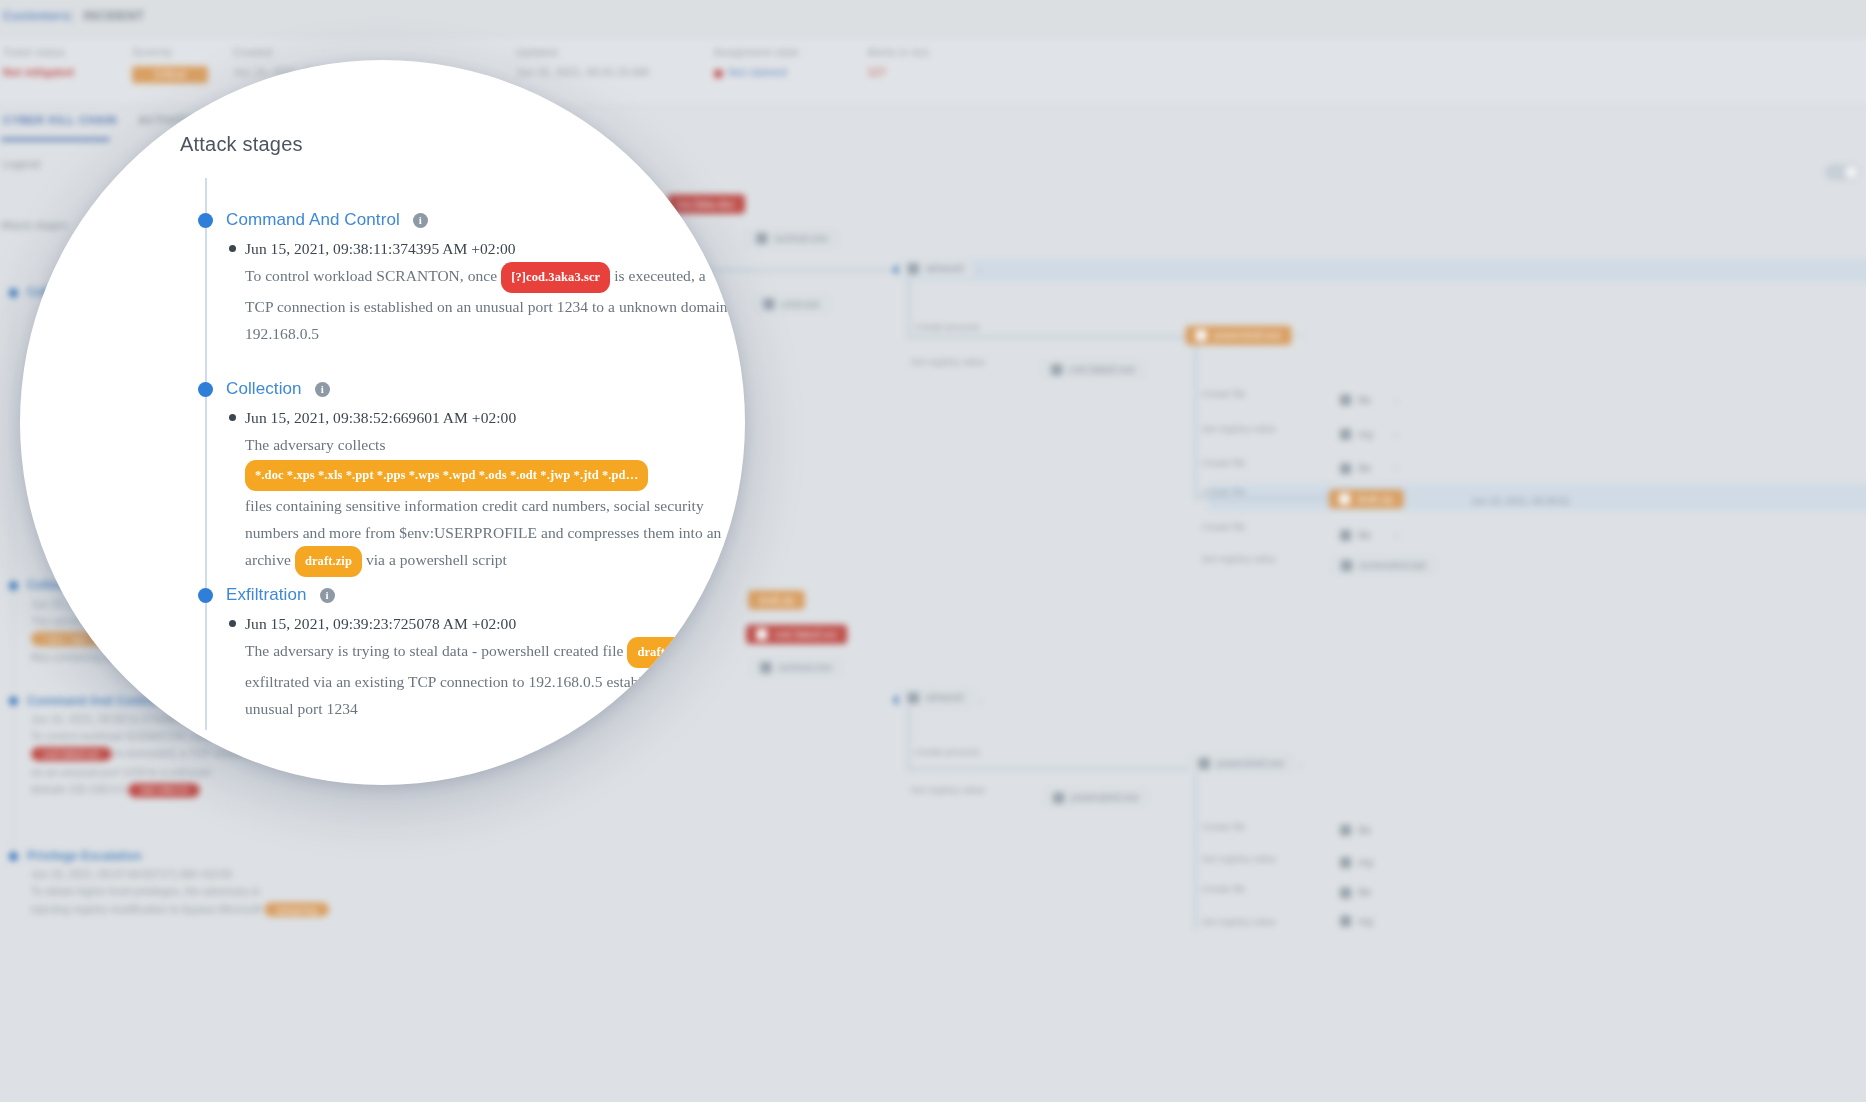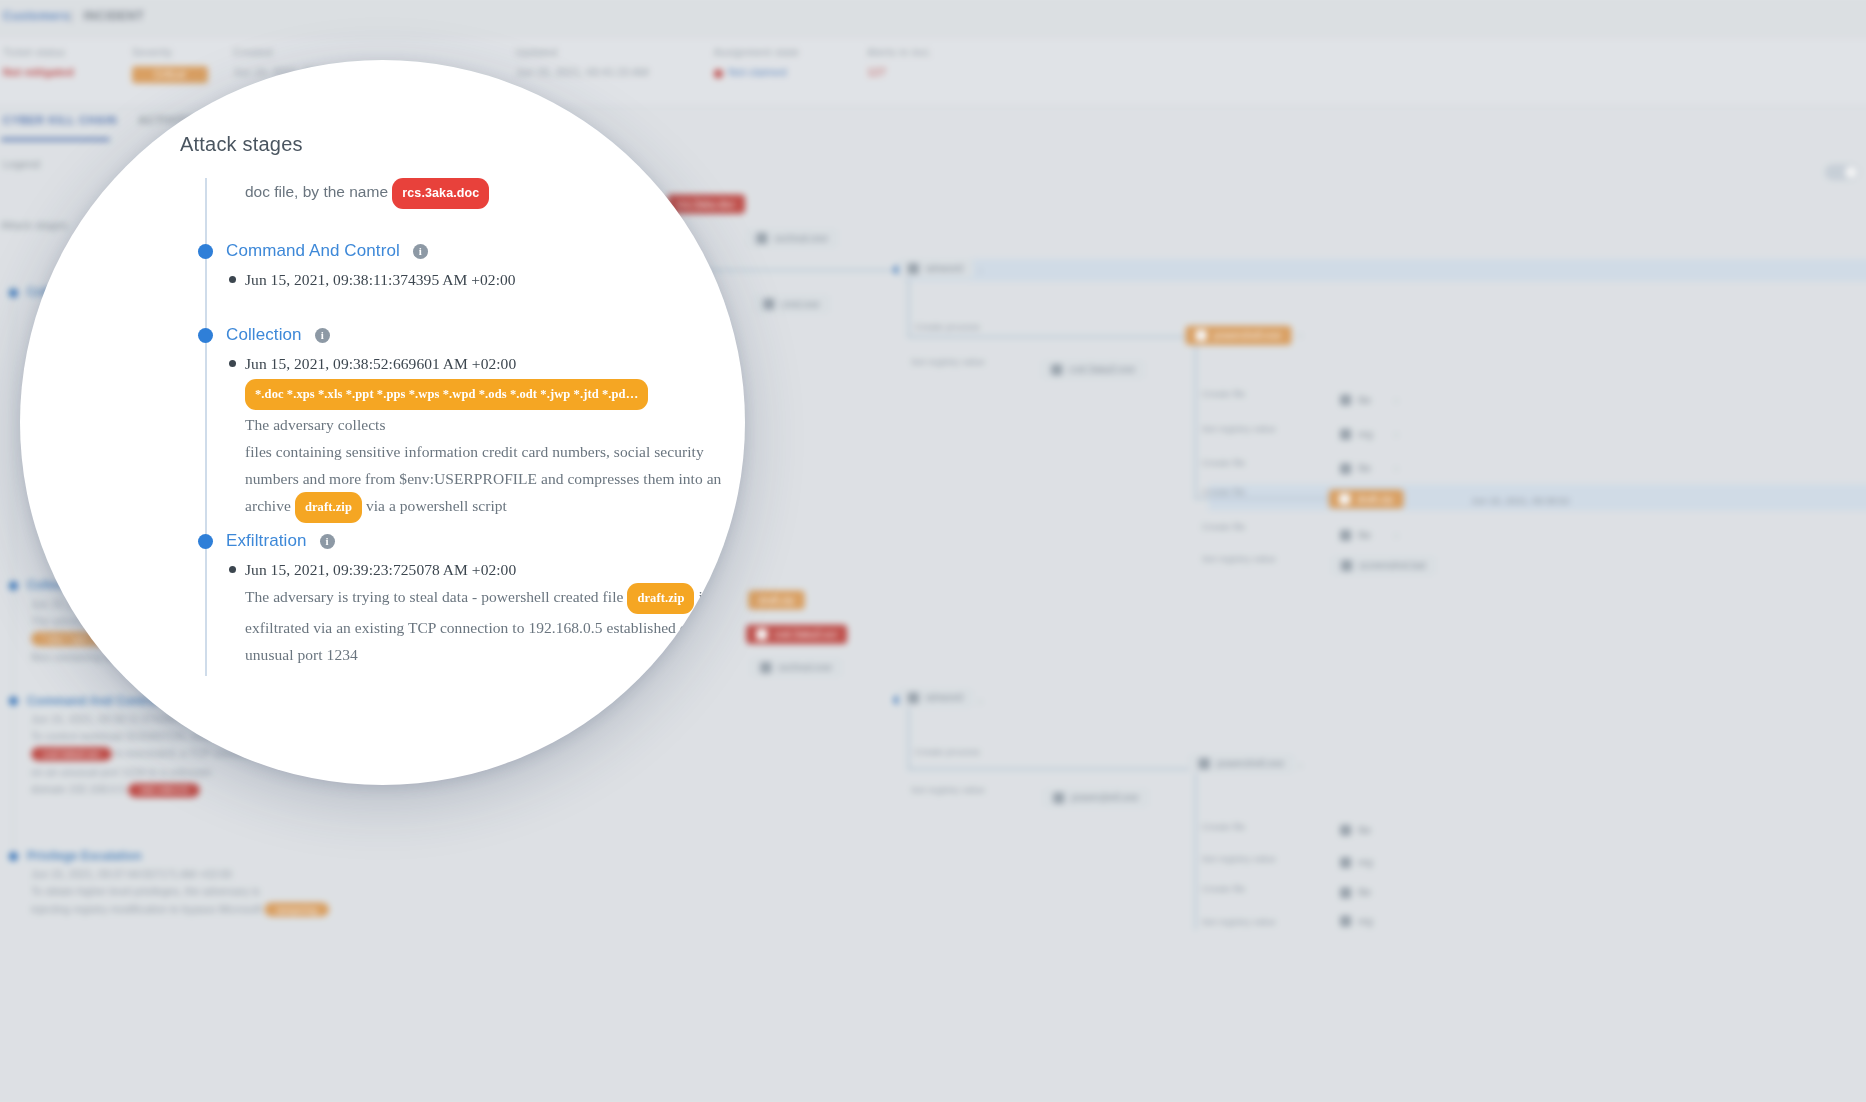--- a/index.html
+++ b/index.html
@@ -330,51 +330,52 @@
 </div>
 
 <div id="lens">
   <div id="lens-inner">
 
     <div class="lens-title">Attack stages</div>
 
     <div class="timeline">
       <div class="tl-rail"></div>
 
-      <div class="pre-line">
-        <span>doc file, by the name</span>
-        <span class="tag tag-red">rcs.3aka.doc</span>
-      </div>
 
       <div class="stage" style="margin-top:32px">
         <div class="stage-head">
           <span class="stage-bullet"></span>
           <span class="stage-name">Command And Control</span>
           <span class="info-icon">i</span>
         </div>
         <div class="evt">
           <span class="evt-dot"></span>
           <div class="evt-time">Jun 15, 2021, 09:38:11:374395 AM +02:00</div>
+          <div class="evt-body">
+            <span>To control workload SCRANTON, once</span>
+            <span class="tag tag-red">[?]cod.3aka3.scr</span>
+            <span>is execeuted, a TCP connection is established on an unusual port 1234 to a unknown domain 192.168.0.5</span>
+          </div>
         </div>
       </div>
 
       <div class="stage" style="margin-top:32px">
         <div class="stage-head">
           <span class="stage-bullet"></span>
           <span class="stage-name">Collection</span>
           <span class="info-icon">i</span>
         </div>
         <div class="evt">
           <span class="evt-dot"></span>
           <div class="evt-time">Jun 15, 2021, 09:38:52:669601 AM +02:00</div>
           <div class="evt-body">
+            <div>The adversary collects</div>
             <div style="margin:2px 0 1px 0">
               <span class="tag tag-orange tag-wide">*.doc *.xps *.xls *.ppt *.pps *.wps *.wpd *.ods *.odt *.jwp *.jtd *.pd…</span>
             </div>
-            <div>The adversary collects</div>
             <span>files containing sensitive information credit card numbers, social security numbers and more from $env:USERPROFILE and compresses them into an archive</span>
             <span class="tag tag-orange">draft.zip</span>
             <span>via a powershell script</span>
           </div>
         </div>
       </div>
 
       <div class="stage" style="margin-top:6px">
         <div class="stage-head">
           <span class="stage-bullet"></span>

